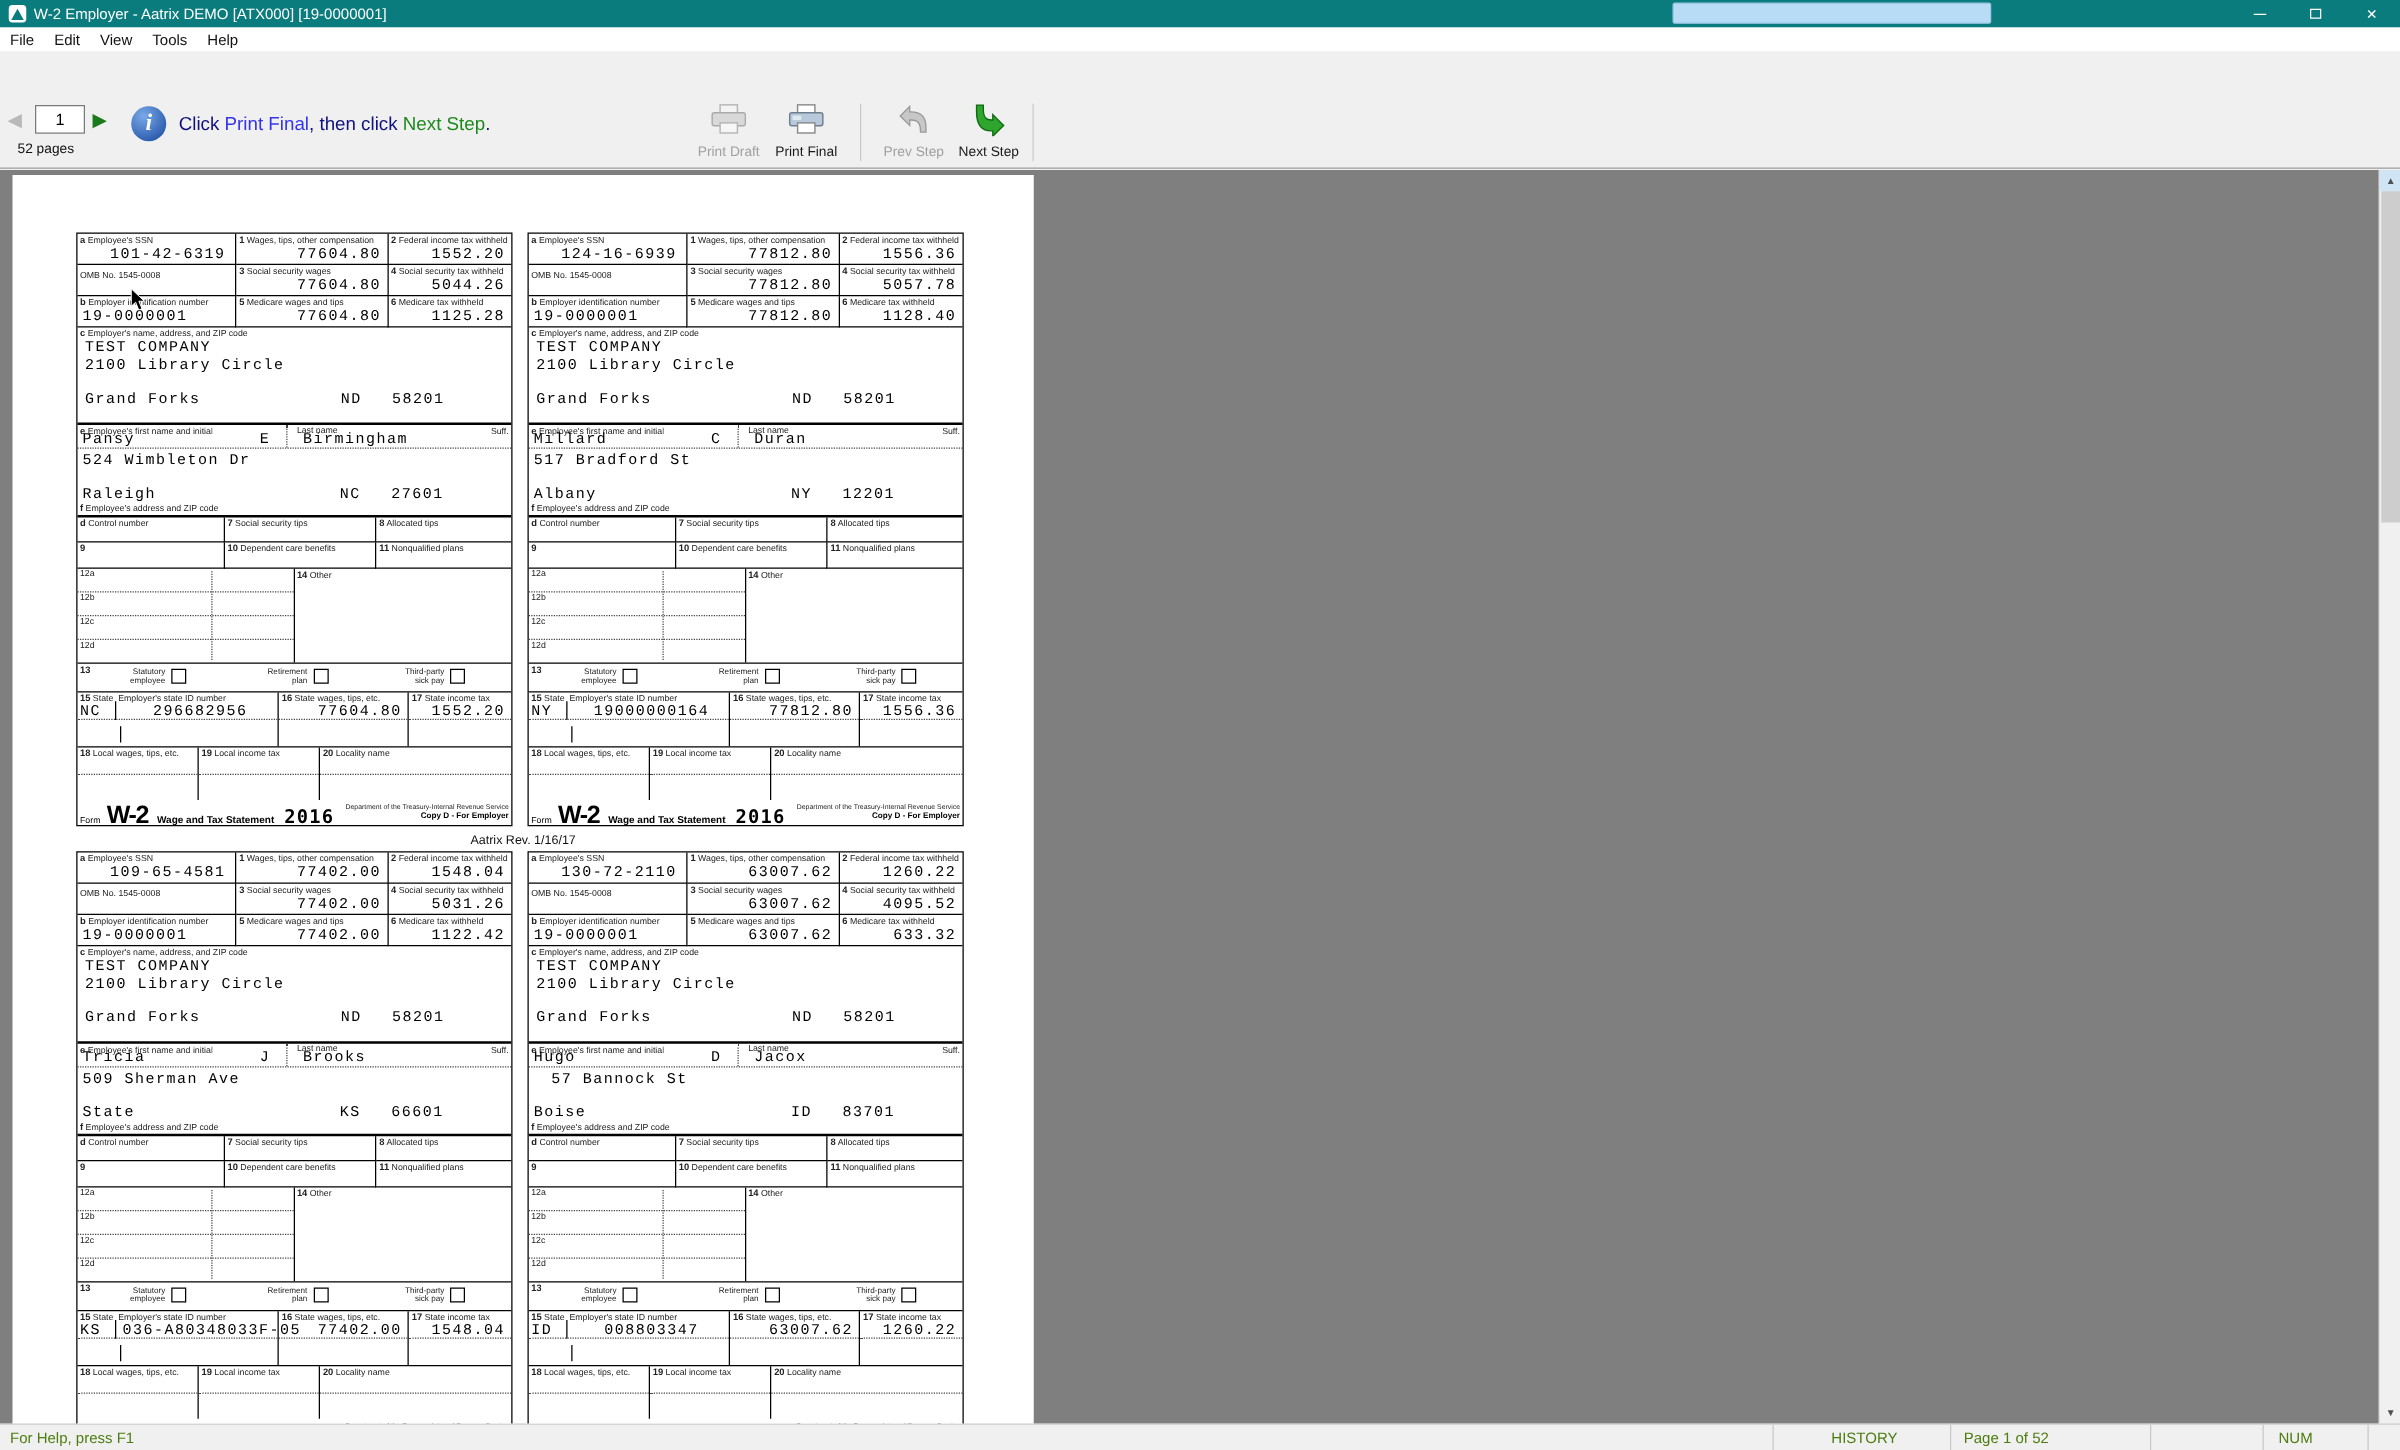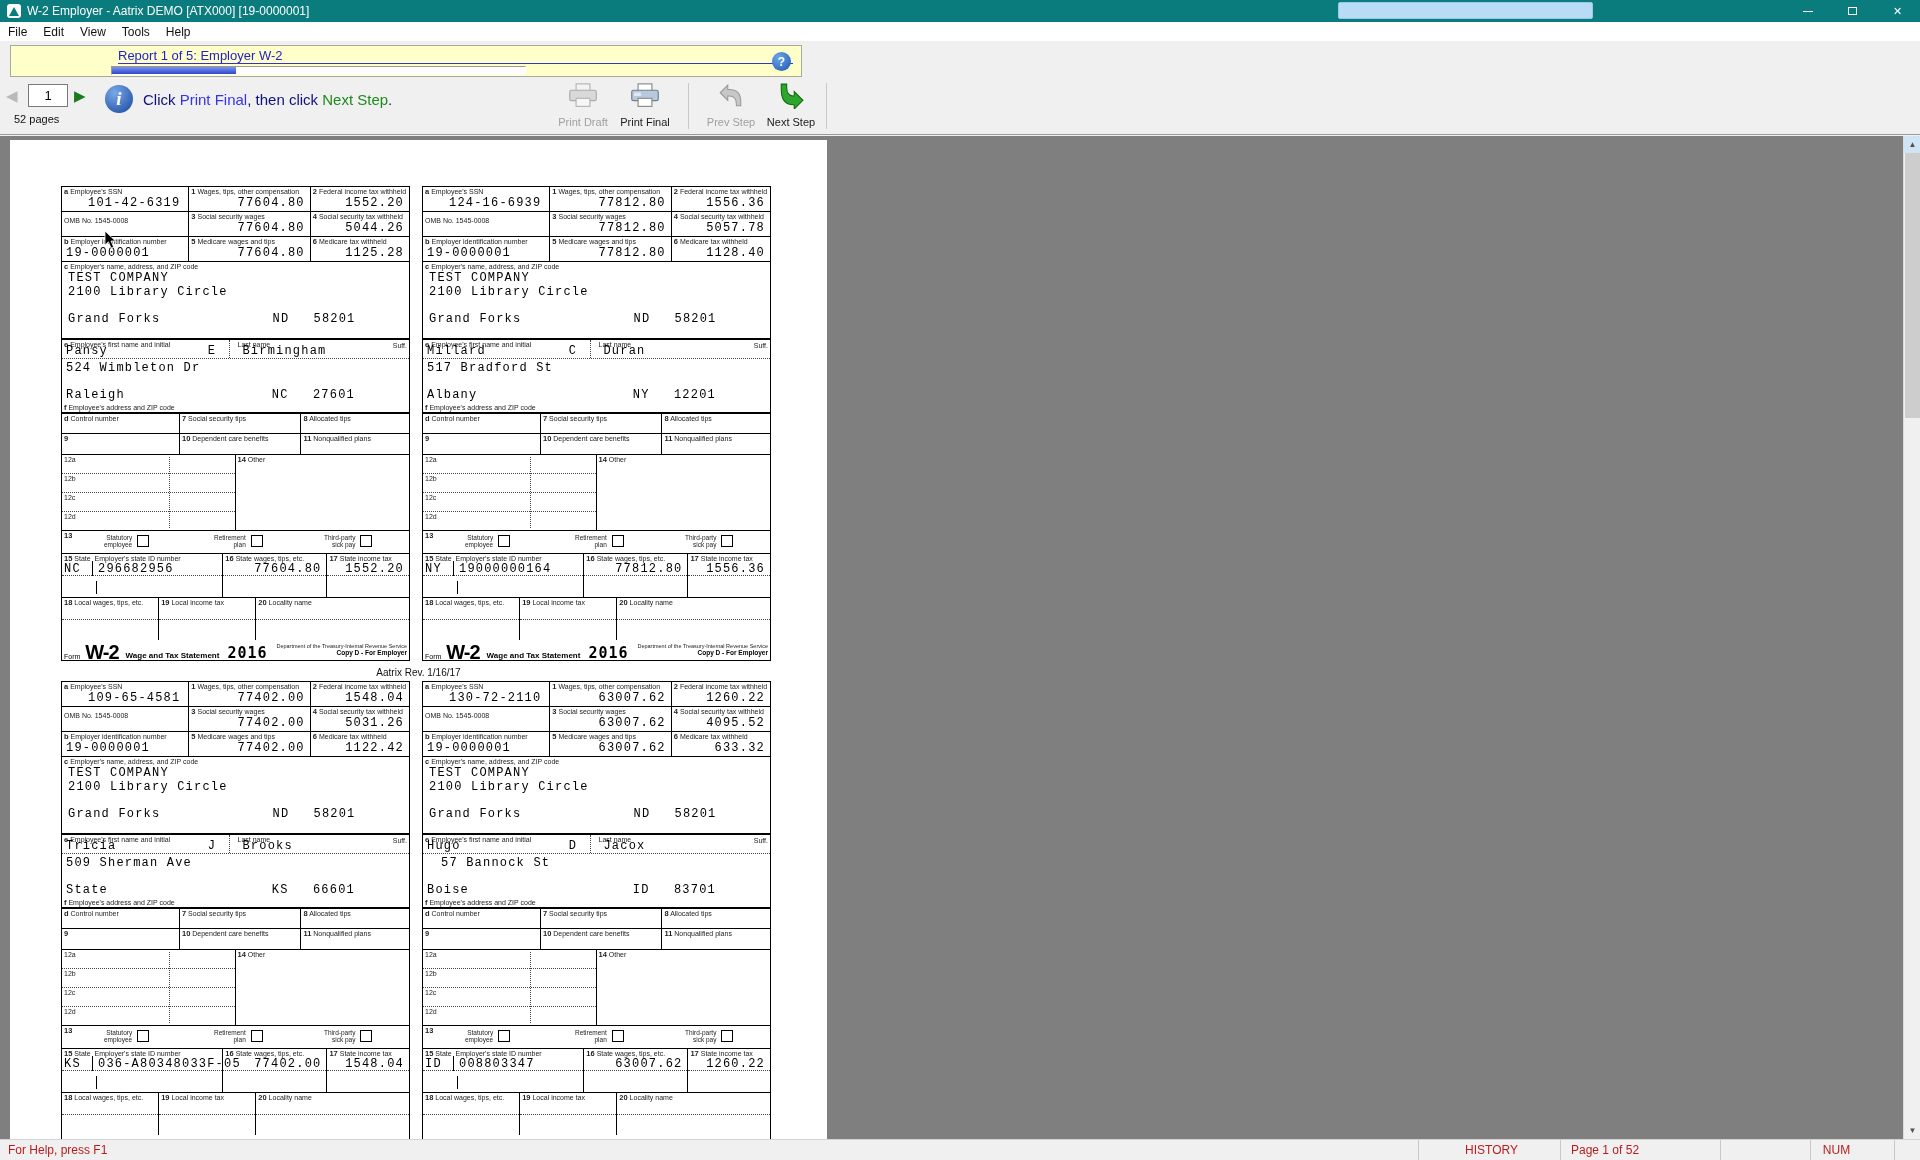--- a/index.html
+++ b/index.html
@@ -89,21 +89,21 @@
   .r13 { height:23px; position:relative; border-bottom:1px solid #000; }
   .cbgroup { position:absolute; top:3px; display:flex; align-items:center; gap:5px; }
   .cbtext { font-size:6.5px; line-height:7px; text-align:right; color:#222; }
   .cb { width:12px; height:12px; border:1px solid #000; background:#fff; }
   .r15 { height:44px; display:flex; border-bottom:1px solid #000; }
   .r15 .cell { border-bottom:none; }
   .dotline { position:absolute; left:0; right:0; top:21px; border-top:1px dotted #444; }
   .st-val { position:absolute; left:2px; top:8px; }
   .st-div { position:absolute; left:30px; top:7px; width:1px; height:15px; background:#000; }
   .st-tick { position:absolute; left:34px; top:27px; width:1px; height:13px; background:#000; }
-  .stid-val { position:absolute; left:36px; right:0; top:8px; }
+  .stid-val { position:absolute; left:36px; right:0; top:8px; text-align:center; }
   .v15 { position:absolute; right:5px; top:8px; }
   .r18 { height:42px; display:flex; }
   .r18 .cell { border-bottom:none; }
   .w2footer { height:22px; position:relative; display:flex; align-items:flex-end; padding:0 0 2px 2px; }
   .fw-form { font-size:7px; margin-right:5px; }
   .fw-w2 { font-size:20px; font-weight:900; line-height:16px; letter-spacing:-1px; margin-right:7px; }
   .fw-st { font-size:8px; font-weight:bold; margin-right:8px; }
   .fw-yr { font-family:"DejaVu Sans Mono",monospace; font-size:15px; font-weight:bold; letter-spacing:1px; line-height:13px; }
   .fw-right { position:absolute; right:2px; top:3px; text-align:right; }
   .fw-dept { font-size:5.5px; color:#222; }
@@ -113,21 +113,21 @@
   .cursor { position:absolute; left:104px; top:94px; }
 
   
   .scrollbar { position:absolute; right:0; top:136px; width:17px; height:1003px; background:#f0f0f0; border-left:1px solid #dcdcdc; }
   .sb-btn { position:absolute; left:0; width:17px; height:17px; display:flex; align-items:center; justify-content:center; font-size:8px; color:#505050; }
   .sb-up { top:0; background:#cfe4f5; }
   .sb-down { bottom:0; }
   .sb-thumb { position:absolute; left:1px; top:17px; width:15px; height:265px; background:#cdcdcd; }
 
   
-  .statusbar { position:absolute; left:0; bottom:0; width:100%; height:21px; background:#f0f0f0; border-top:1px solid #d4d4d4; display:flex; align-items:center; font-size:12px; color:#b91c1c; }
+  .statusbar { position:absolute; left:0; bottom:0; width:100%; height:21px; background:#f0f0f0; border-top:1px solid #d4d4d4; display:flex; align-items:center; font-size:12px; color:#4d7c0f; }
   .sb-help { padding-left:8px; flex:1; }
   .sb-seg { height:100%; display:flex; align-items:center; border-left:1px solid #c8c8c8;margin-left:32px; }
   .seg-history { width:110px; justify-content:flex-end; padding-right:10px; }
   .seg-page { width:128px; padding-left:10px; }
   .seg-empty { width:58px; }
   .seg-num { width:52px; justify-content:center; }
   .seg-end { width:26px; }
 </style>
 </head>
 <body>
@@ -152,28 +152,20 @@
   </div>
 
   <div class="menubar">
     <div class="menu-item">File</div>
     <div class="menu-item">Edit</div>
     <div class="menu-item">View</div>
     <div class="menu-item">Tools</div>
     <div class="menu-item">Help</div>
   </div>
 
-  <div class="banner">
-    <div class="banner-title">Report 1 of 5: Employer W-2</div>
-    <div class="banner-line"></div>
-    <div class="progress">
-      <div class="progress-fill" id="progress-fill" style="width: 30%;"></div>
-    </div>
-    <div class="help-circle">?</div>
-  </div>
 
   <div class="toolbar">
     <div class="nav-arrow nav-back">◀</div>
     <input class="pagebox" readonly="" value="1" style="">
     <div class="nav-arrow nav-fwd">▶</div>
     <div class="pages-label">52 pages</div>
     <div class="info-icon">i</div>
     <div class="instruction"><span>Click </span><span class="blue">Print Final</span><span>, then click </span><span class="green">Next Step</span><span>.</span></div>
 
     <div class="tbtn disabled" style="left:552px;">

